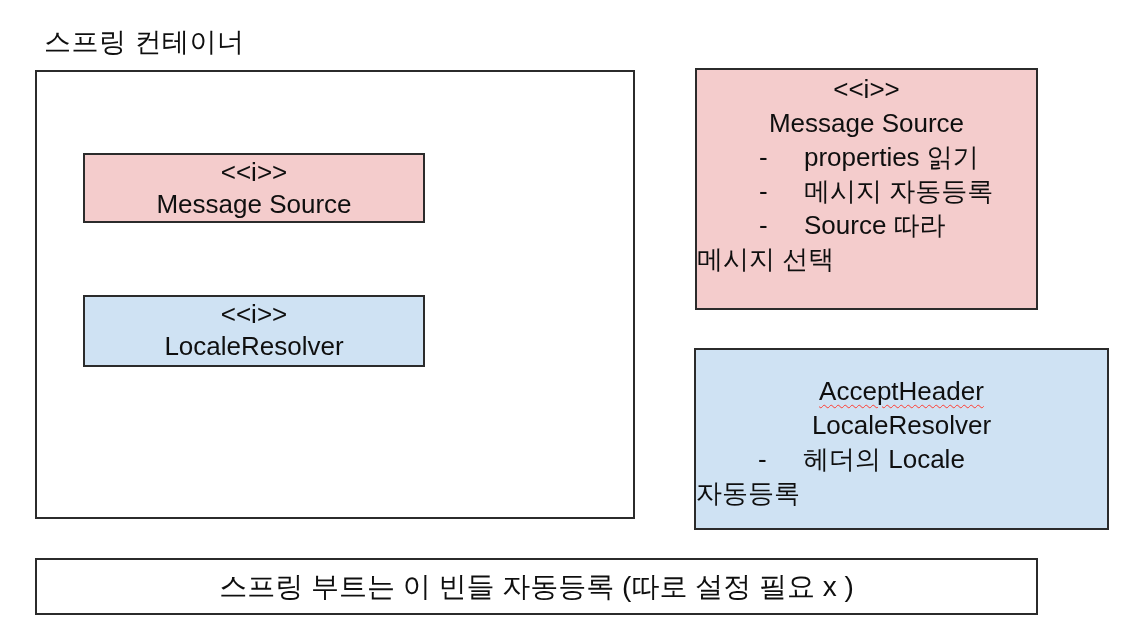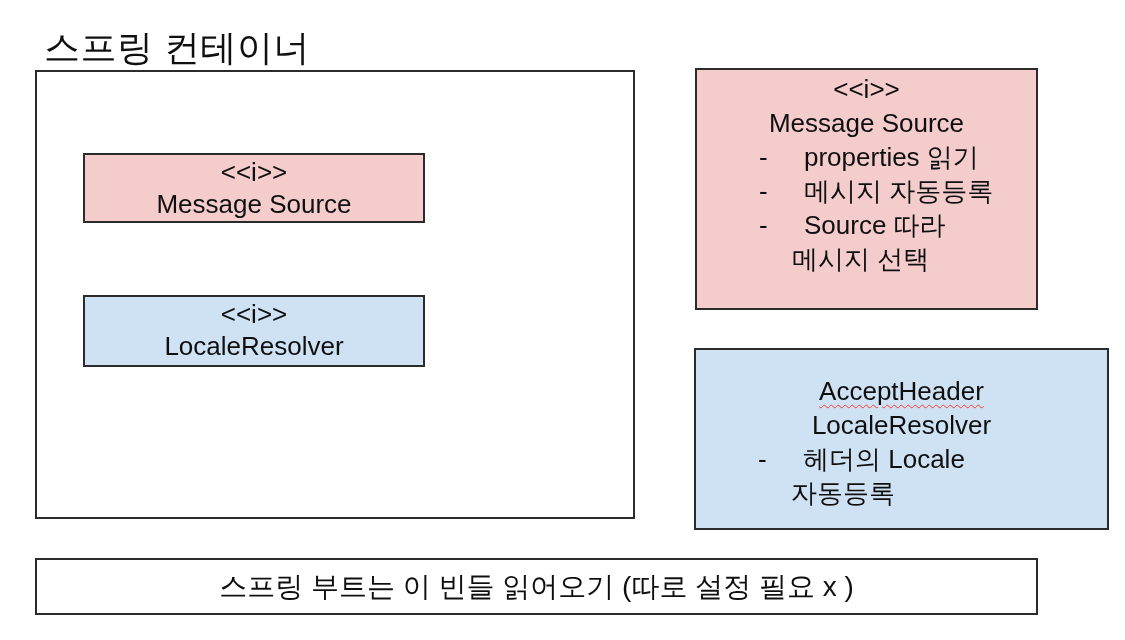--- a/index.html
+++ b/index.html
@@ -21,21 +21,21 @@
     width: 1125px;
     height: 640px;
     background: var(--background);
     color: var(--text);
     overflow: hidden;
   }
   .diagram-title {
     position: absolute;
     left: 44px;
     top: 24px;
-    font-size: 36px;
+    font-size: 27px;
     letter-spacing: 0.5px;
     white-space: nowrap;
   }
   .frame {
     position: absolute;
     border: 2px solid var(--border);
     background: transparent;
   }
   .fill-pink { background: var(--pink); }
   .fill-blue { background: var(--blue); }
@@ -63,21 +63,21 @@
   .note {
     font-size: 26px;
     line-height: 34px;
     white-space: nowrap;
   }
   .note-msg    { left: 695px; top: 68px;  width: 343px; height: 242px; padding-top: 2px; }
   .note-accept { left: 694px; top: 348px; width: 415px; height: 182px; padding-top: 24px; }
   .note-center { text-align: center; }
   .bullet { padding-left: 50px; margin-left: 12px; }
   .bullet .dash { display: inline-block; width: 45px; }
-  .bullet-cont { padding-left: 95px; }
+  .bullet-cont { }
 
   .squiggle {
     text-decoration: underline;
     text-decoration-style: wavy;
     text-decoration-color: var(--squiggle);
     text-decoration-thickness: 1px;
     text-underline-offset: 4px;
   }
 
   
@@ -132,16 +132,16 @@
       <span class="squiggle">AcceptHeader</span>
     </div>
     <div class="note-center">LocaleResolver</div>
     <div class="bullet">
       <span class="dash">-</span><span>헤더의 Locale</span>
     </div>
     <div class="bullet-cont">자동등록</div>
   </div>
 
   <div class="frame footer-box">
-    <span>스프링 부트는 이 빈들 읽어오기 (따로 설정 필요 x )</span>
+    <span>스프링 부트는 이 빈들 자동등록 (따로 설정 필요 x )</span>
   </div>
 
 </div>
 
 </body></html>

